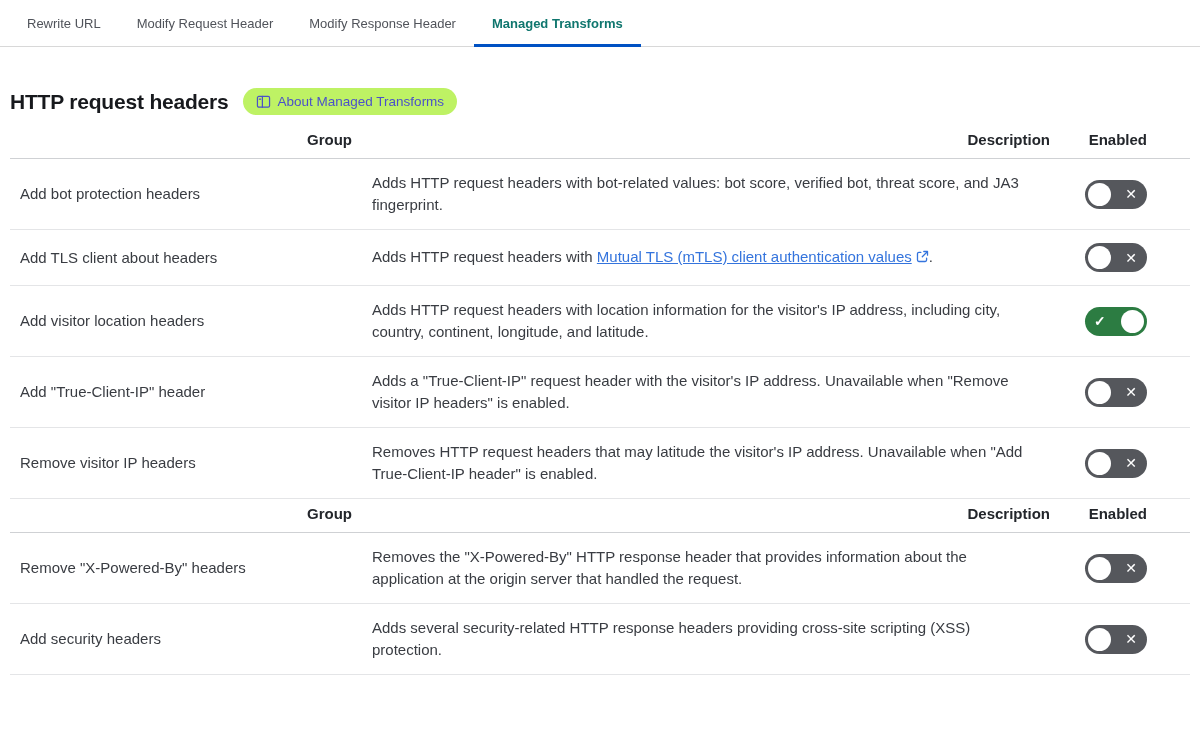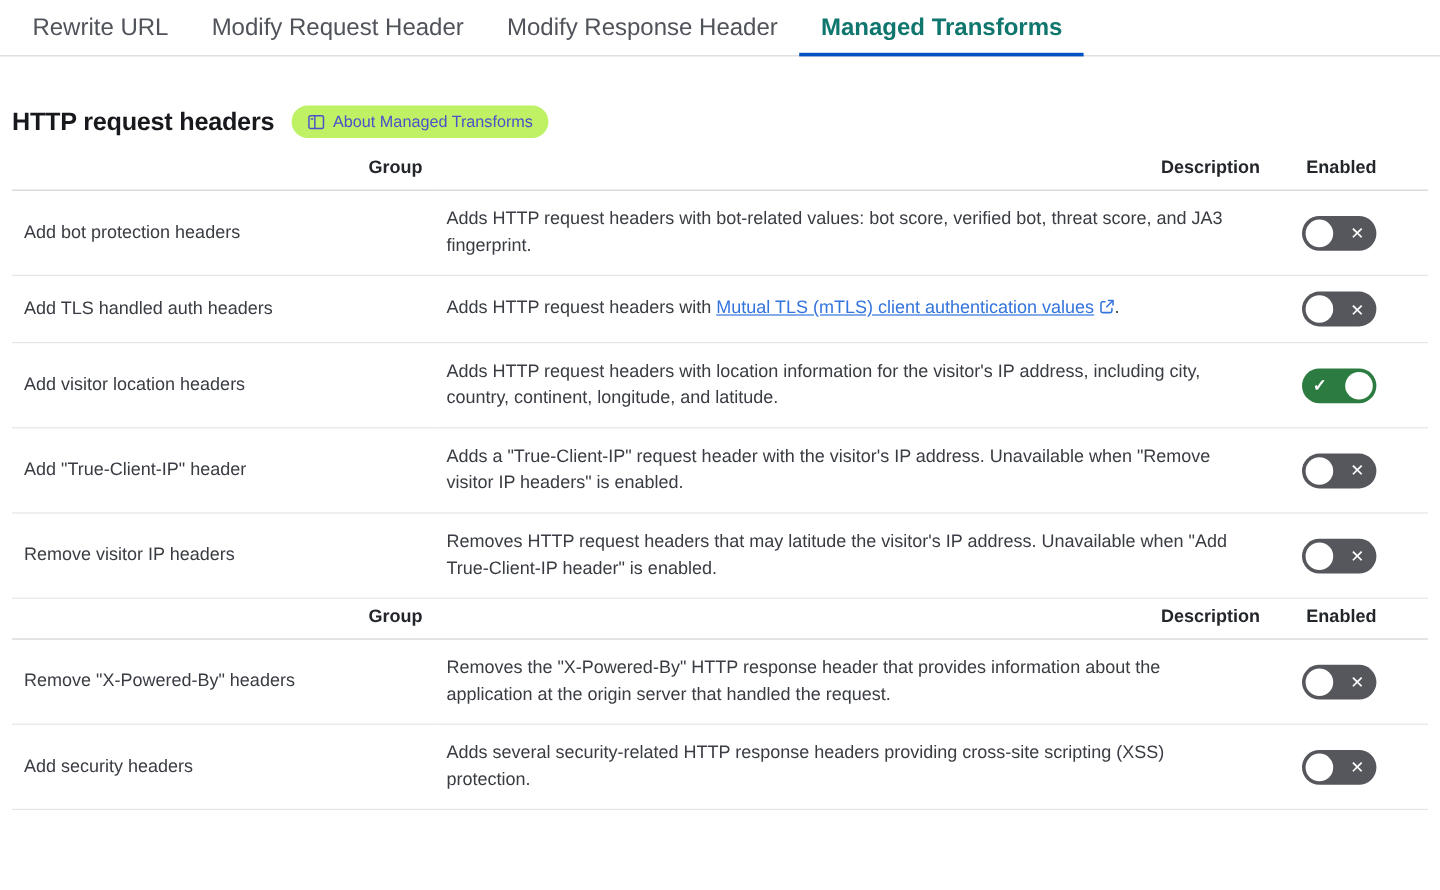--- a/index.html
+++ b/index.html
@@ -14,21 +14,21 @@
 
   
   .tabbar {
     display: flex;
     align-items: stretch;
     padding-left: 9px;
     border-bottom: 1px solid #d8d8d8;
   }
   .tab {
     padding: 14px 18px 11px 18px;
-    font-size: 20px;
+    font-size: 13px;
     color: #50535a;
     border: none;
     background: transparent;
     border-bottom: 3px solid transparent;
     margin-bottom: -1px;
     cursor: pointer;
     white-space: nowrap;
     line-height: 19px;
   }
   .tab.active {
@@ -183,21 +183,21 @@
         <td class="desc">Adds HTTP request headers with bot-related values: bot score, verified bot, threat score, and JA3 fingerprint.</td>
         <td class="enabled-col">
           <button class="toggle off">
             <span class="knob"></span>
             <span class="glyph glyph-x">✕</span>
             
           </button>
         </td>
       </tr>
       <tr>
-        <td>Add TLS handled auth headers</td>
+        <td>Add TLS client about headers</td>
         <td class="desc"><span>Adds HTTP request headers with </span><a class="desc-link">Mutual TLS (mTLS) client authentication values</a><span class="ext-icon"><svg width="13" height="13" viewBox="0 0 14 14" fill="none" stroke="#3474dd" stroke-width="1.4" stroke-linecap="round" stroke-linejoin="round">
                 <path d="M5.2 2.6H3.1c-.8 0-1.5.7-1.5 1.5v6.8c0 .8.7 1.5 1.5 1.5h6.8c.8 0 1.5-.7 1.5-1.5V8.8"></path>
                 <path d="M8.4 1.6h4v4"></path>
                 <path d="M12.2 1.8L6.8 7.2"></path>
               </svg></span><span>.</span></td>
         <td class="enabled-col">
           <button class="toggle off">
             <span class="knob"></span>
             <span class="glyph glyph-x">✕</span>
             

